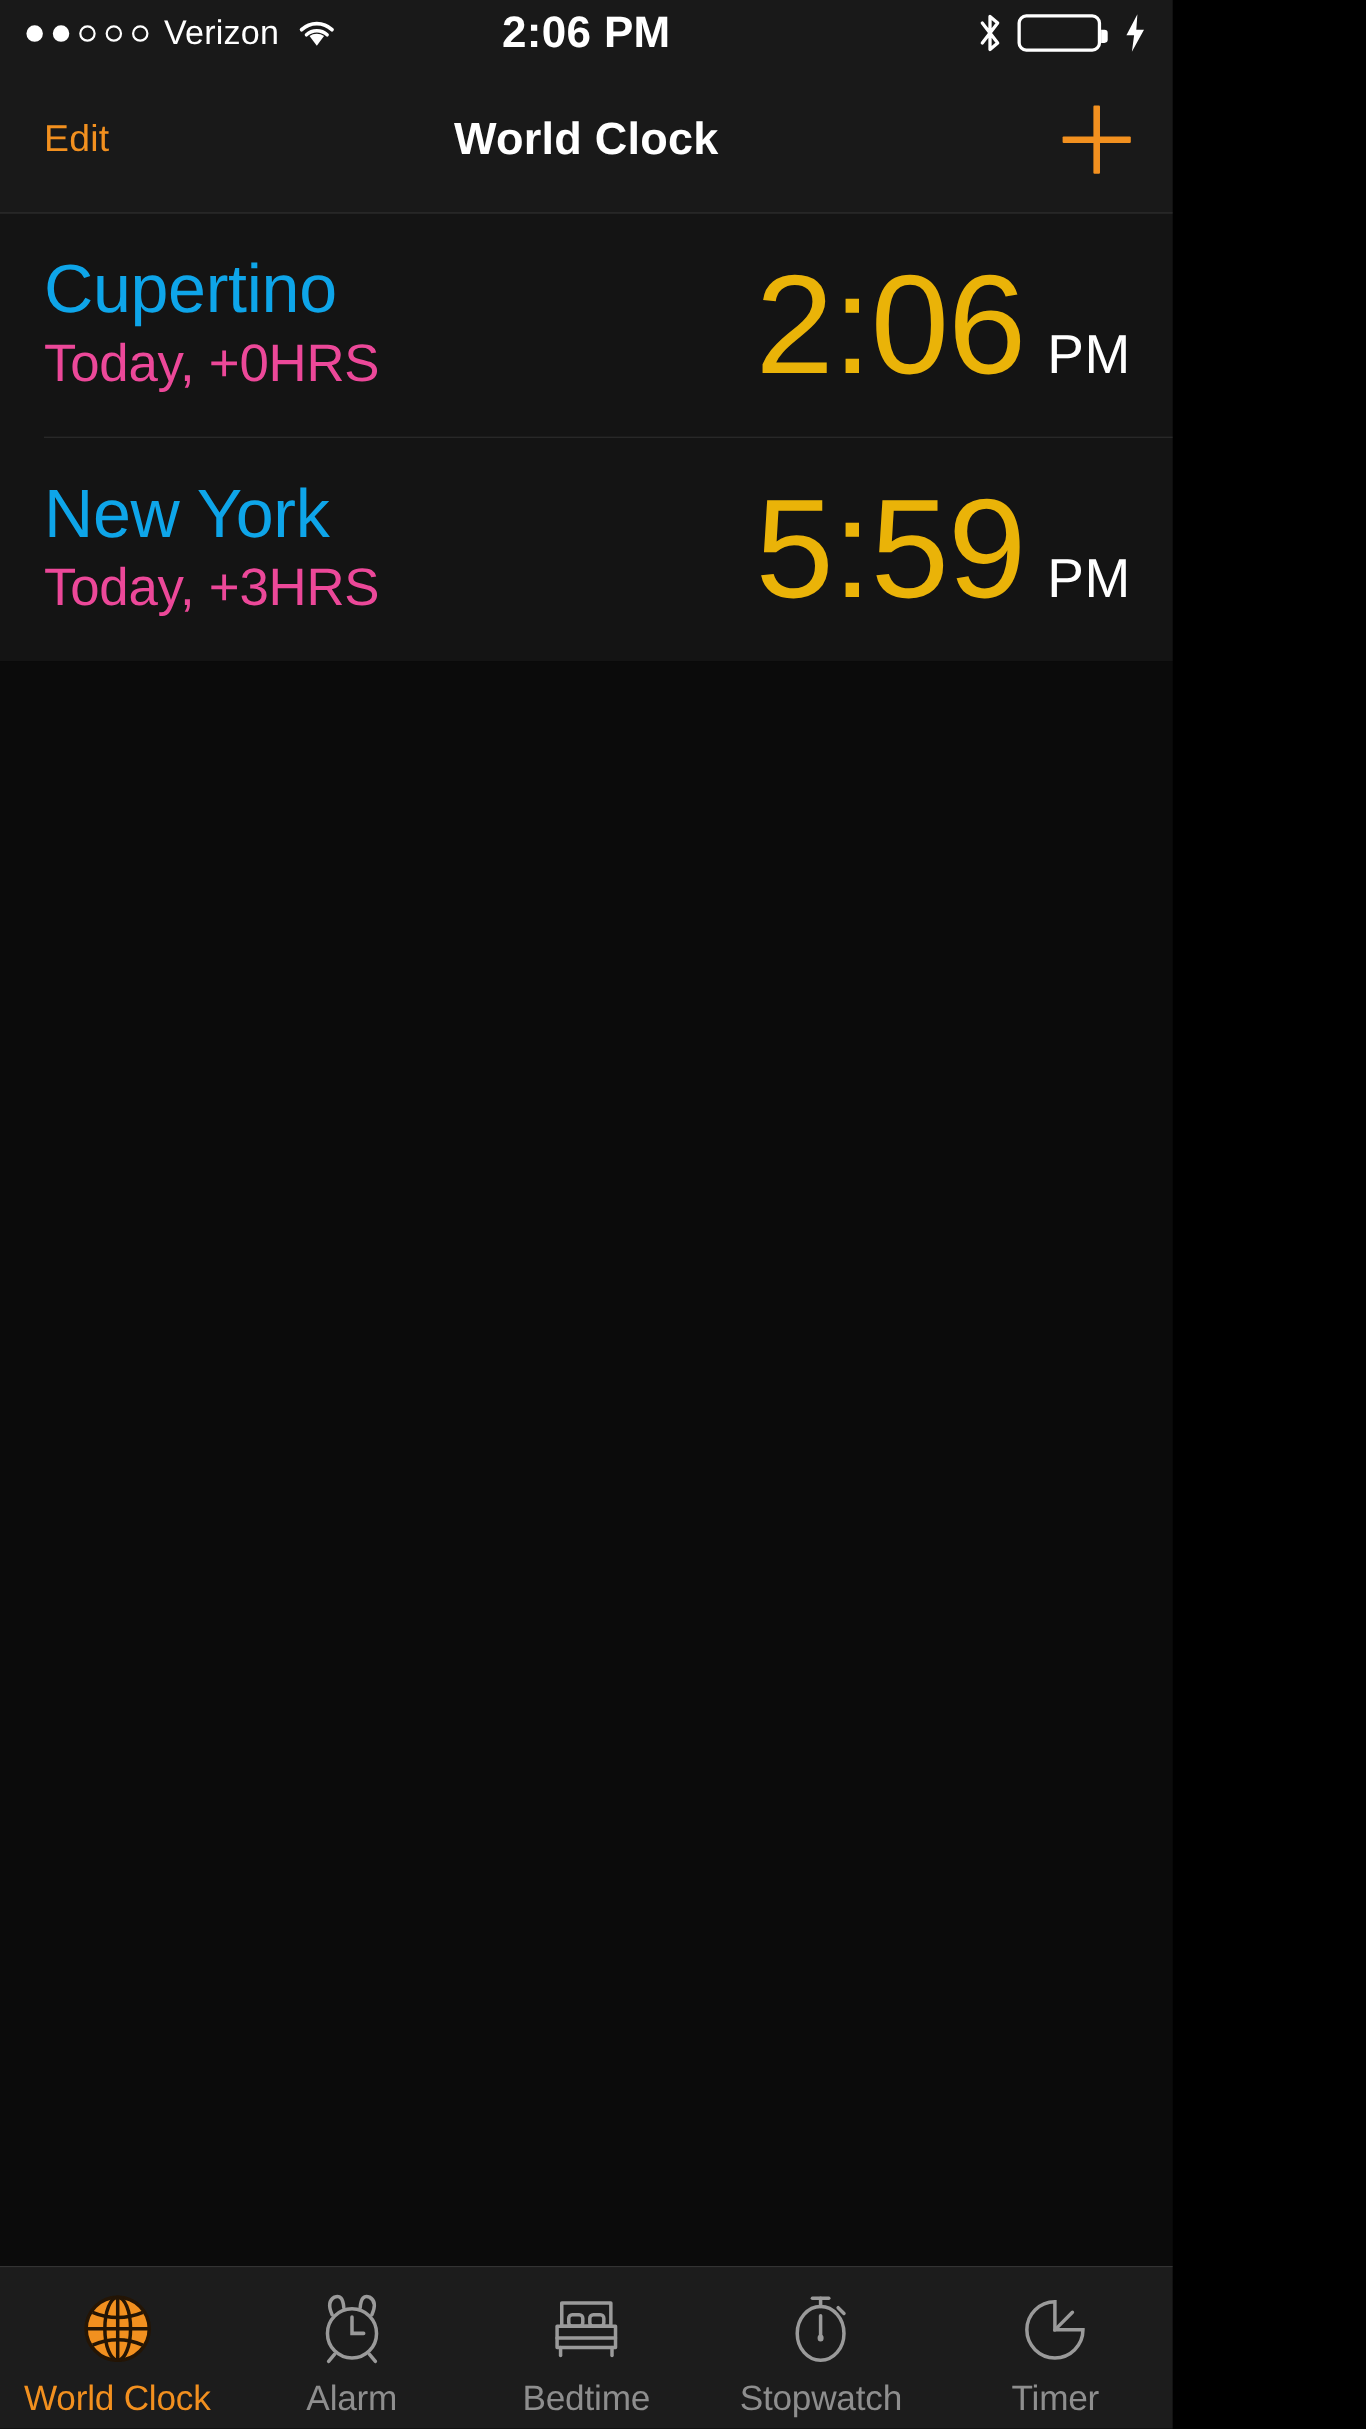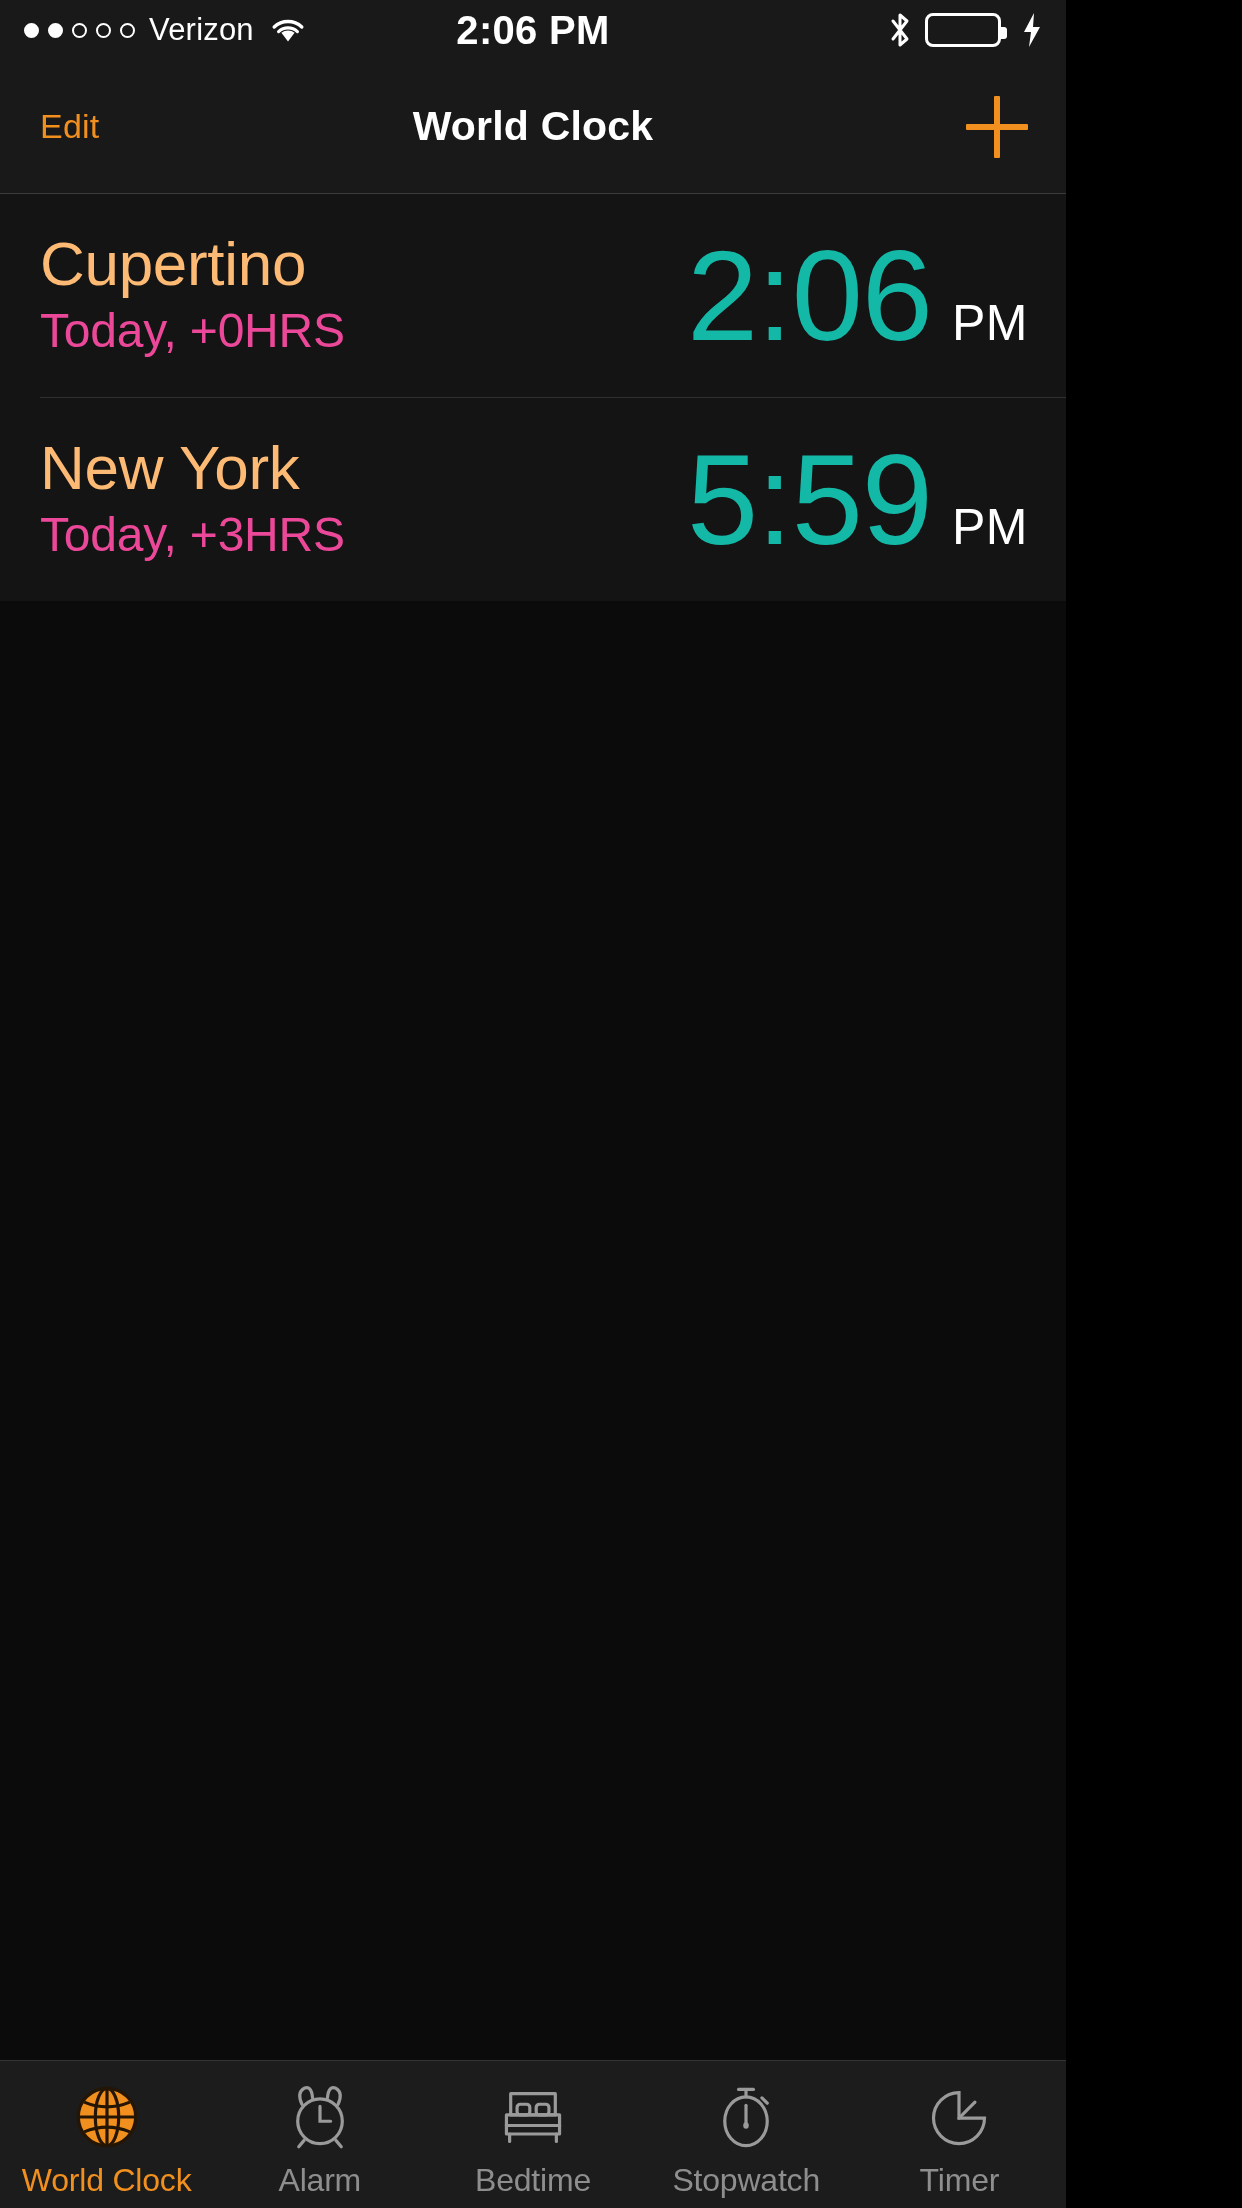--- a/index.html
+++ b/index.html
@@ -93,33 +93,33 @@
   }
   .row {
     position:relative;
     height:203px;
     display:flex; align-items:center;
     padding:0 38px 0 40px;
     cursor:pointer;
   }
   .row-left { flex:0 0 auto; display:flex; flex-direction:column; justify-content:center; }
   .city {
-    font-size:62px; color:#fdba74; line-height:1.0;
+    font-size:62px; color:#0ea5e9; line-height:1.0;
     font-weight:300; letter-spacing:-0.3px;
   }
   .sub {
     margin-top:8px;
     font-size:48px; color:#ec4899; letter-spacing:-0.2px;
   }
   .row-right {
     margin-left:auto;
     display:flex; align-items:baseline;
   }
   .time {
-    font-size:128px; color:#14b8a6;
+    font-size:128px; color:#eab308;
     font-weight:200; line-height:1;
     letter-spacing:-1px;
   }
   .ampm {
     font-size:50px; color:#ffffff; font-weight:300;
     margin-left:20px; letter-spacing:0.5px;
   }
   .row-divider {
     height:1px; background:#2f2f2f;
     margin-left:40px;

